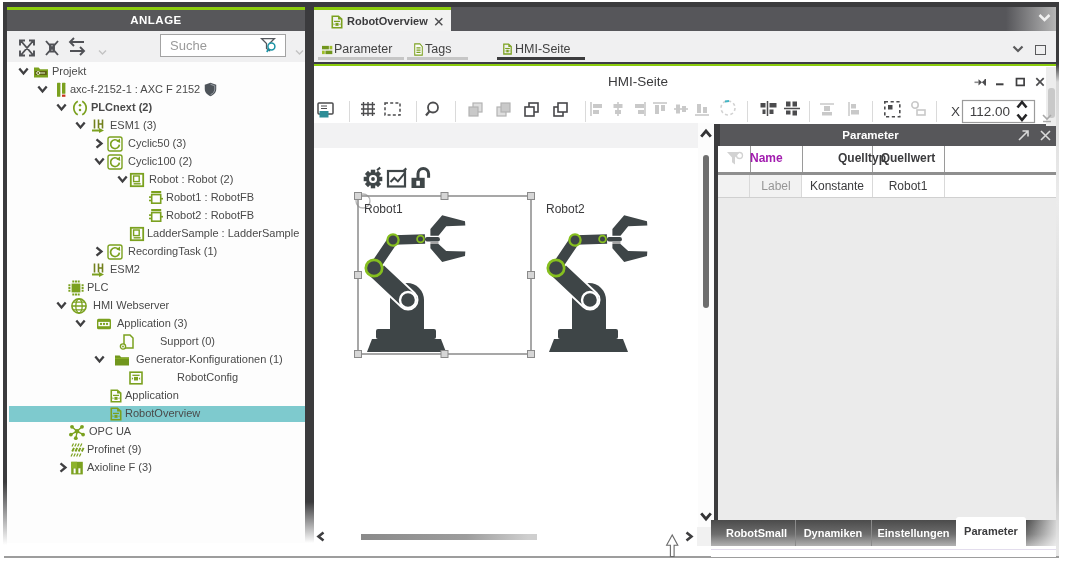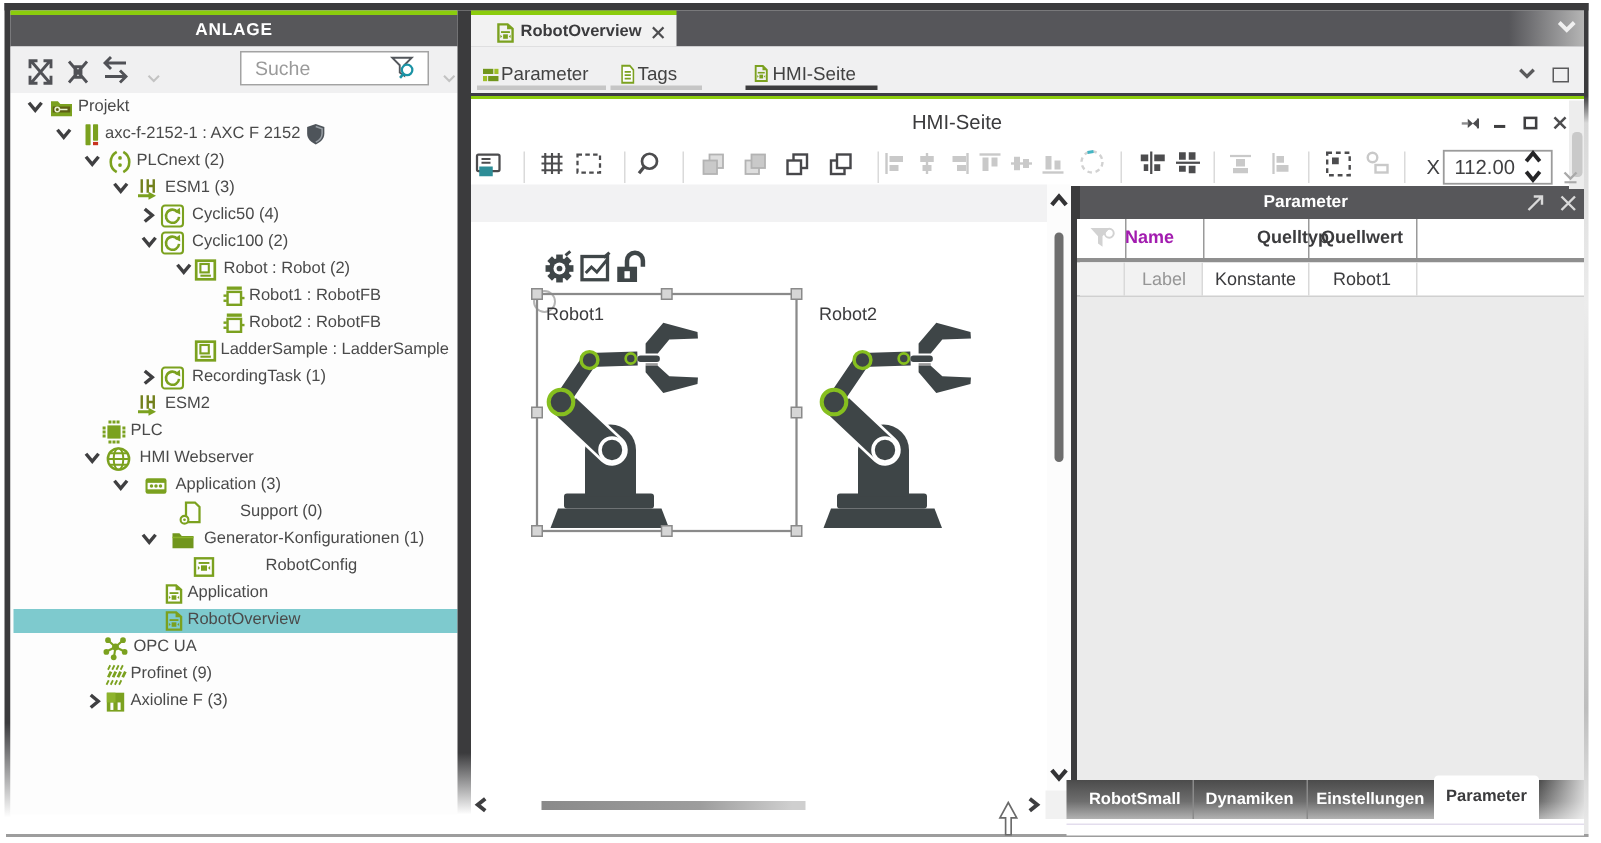--- a/index.html
+++ b/index.html
@@ -187,35 +187,35 @@
 <div class="txt" style="left:70px;top:83px;">axc-f-2152-1 : AXC F 2152</div>
 <svg class="a" style="left:203px;top:82px;" width="15" height="15" viewBox="0 0 17 17">
     <use href="#i-shield"></use>
   </svg>
 <svg class="a" style="left:56px;top:103px;" width="11" height="9" viewBox="0 0 11 9">
     <path d="M1.3,1.5 L5.5,6.5 L9.7,1.5" fill="none" stroke="#3f3f41" stroke-width="2.3"></path>
   </svg>
 <svg class="a" style="left:72px;top:100px;" width="16" height="16" viewBox="0 0 16 16">
     <use href="#i-plcnext"></use>
   </svg>
-<div class="txt" style="left:91px;top:101px;">PLCnext (2)</div>
+<div class="txt" style="left:91px;top:101px;font-weight:bold;">PLCnext (2)</div>
 <svg class="a" style="left:75px;top:121px;" width="11" height="9" viewBox="0 0 11 9">
     <path d="M1.3,1.5 L5.5,6.5 L9.7,1.5" fill="none" stroke="#3f3f41" stroke-width="2.3"></path>
   </svg>
 <svg class="a" style="left:91px;top:118px;" width="16" height="16" viewBox="0 0 16 16">
     <use href="#i-esm"></use>
   </svg>
 <div class="txt" style="left:110px;top:119px;">ESM1 (3)</div>
 <svg class="a" style="left:95px;top:138px;" width="9" height="11" viewBox="0 0 9 11">
     <path d="M1.5,1.3 L6.5,5.5 L1.5,9.7" fill="none" stroke="#3f3f41" stroke-width="2.3"></path>
   </svg>
 <svg class="a" style="left:107px;top:136px;" width="16" height="16" viewBox="0 0 16 16">
     <use href="#i-cyclic"></use>
   </svg>
-<div class="txt" style="left:128px;top:137px;">Cyclic50 (4)</div>
+<div class="txt" style="left:128px;top:137px;">Cyclic50 (3)</div>
 <svg class="a" style="left:94px;top:157px;" width="11" height="9" viewBox="0 0 11 9">
     <path d="M1.3,1.5 L5.5,6.5 L9.7,1.5" fill="none" stroke="#3f3f41" stroke-width="2.3"></path>
   </svg>
 <svg class="a" style="left:107px;top:154px;" width="16" height="16" viewBox="0 0 16 16">
     <use href="#i-cyclic"></use>
   </svg>
 <div class="txt" style="left:128px;top:155px;">Cyclic100 (2)</div>
 <svg class="a" style="left:117px;top:175px;" width="11" height="9" viewBox="0 0 11 9">
     <path d="M1.3,1.5 L5.5,6.5 L9.7,1.5" fill="none" stroke="#3f3f41" stroke-width="2.3"></path>
   </svg>

